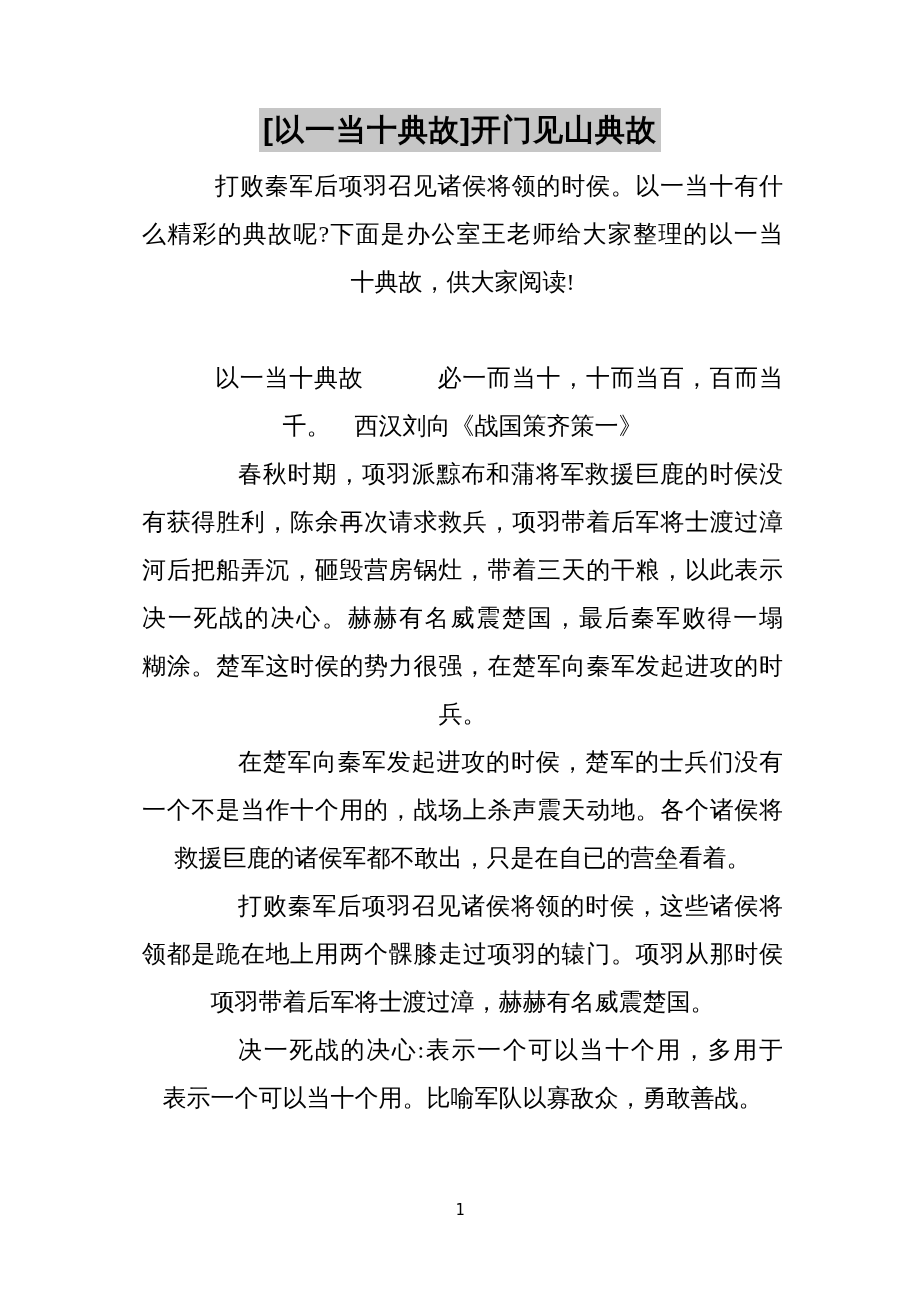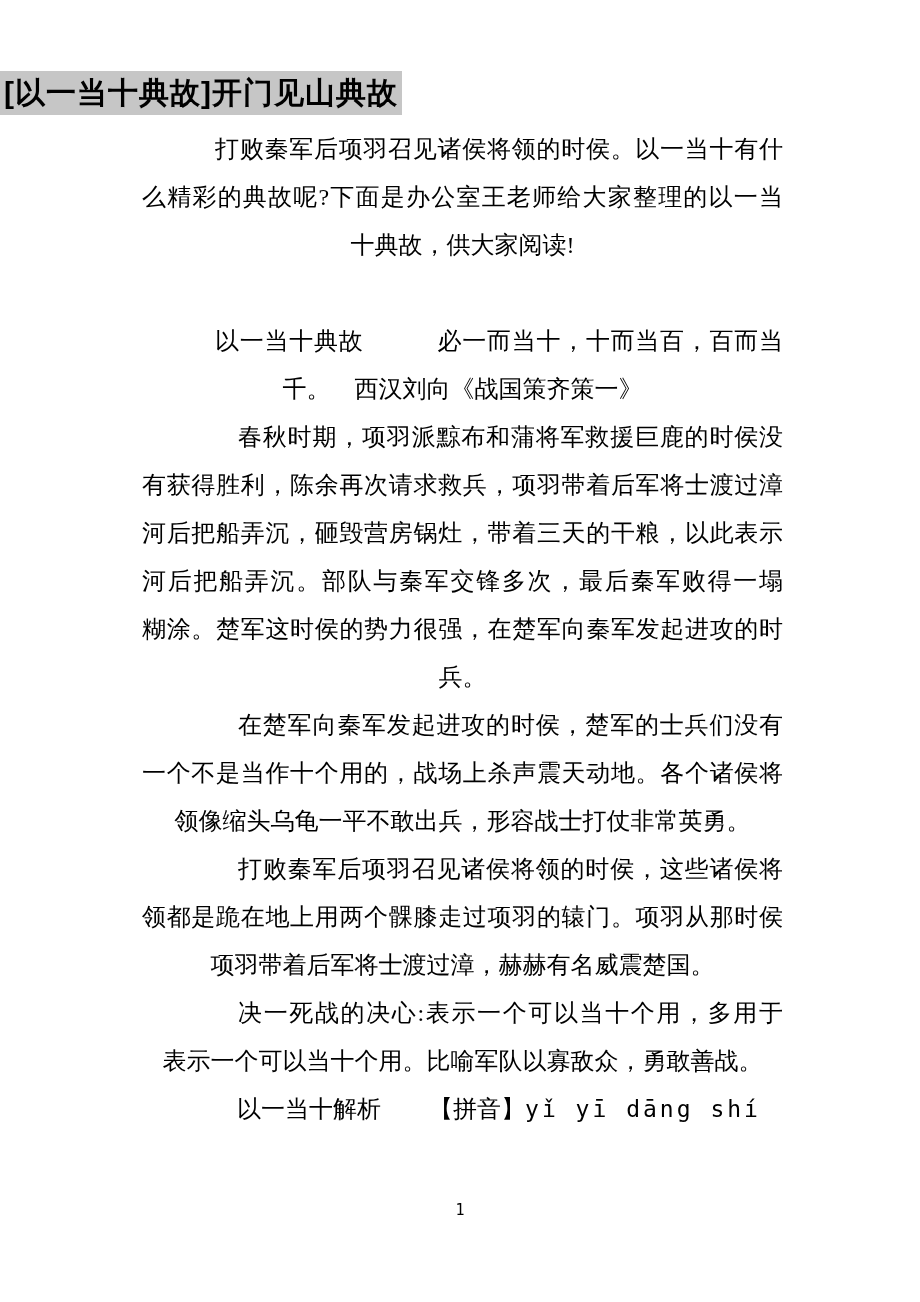--- a/index.html
+++ b/index.html
@@ -6,21 +6,22 @@
   .page {
     position: relative;
     width: 920px;
     height: 1302px;
     background: #ffffff;
     color: #000000;
     font-family: "Liberation Serif", "DejaVu Serif", serif;
     overflow: hidden;
   }
   .title-row {
-    padding-top: 71px;
+    padding-top: 108px;
+    text-align: center;
   }
   .title-hl {
     display: inline-block;
     background: #c6c6c6;
     font-family: "Liberation Sans", "DejaVu Sans", sans-serif;
     font-weight: bold;
     font-size: 30px;
     line-height: 44px;
     padding: 0 4px;
     letter-spacing: 1px;
@@ -72,31 +73,30 @@
   <div class="content">
       <div class="line justify indent-small">打败秦军后项羽召见诸侯将领的时侯。以一当十有什</div>
       <div class="line justify">么精彩的典故呢?下面是办公室王老师给大家整理的以一当</div>
       <div class="line left">十典故，供大家阅读!</div>
       <div class="line left"></div>
       <div class="line justify indent-small">以一当十典故　　　必一而当十，十而当百，百而当</div>
       <div class="line left">千。　西汉刘向《战国策齐策一》</div>
       <div class="line justify indent-large">春秋时期，项羽派黥布和蒲将军救援巨鹿的时侯没</div>
       <div class="line justify">有获得胜利，陈余再次请求救兵，项羽带着后军将士渡过漳</div>
       <div class="line justify">河后把船弄沉，砸毁营房锅灶，带着三天的干粮，以此表示</div>
-      <div class="line justify">河后把船弄沉。部队与秦军交锋多次，最后秦军败得一塌</div>
+      <div class="line justify">决一死战的决心。赫赫有名威震楚国，最后秦军败得一塌</div>
       <div class="line justify">糊涂。楚军这时侯的势力很强，在楚军向秦军发起进攻的时侯</div>
       <div class="line left">兵。</div>
       <div class="line justify indent-large">在楚军向秦军发起进攻的时侯，楚军的士兵们没有</div>
       <div class="line justify">一个不是当作十个用的，战场上杀声震天动地。各个诸侯将</div>
-      <div class="line left">领像缩头乌龟一平不敢出兵，形容战士打仗非常英勇。</div>
+      <div class="line left">救援巨鹿的诸侯军都不敢出，只是在自已的营垒看着。</div>
       <div class="line justify indent-large">打败秦军后项羽召见诸侯将领的时侯，这些诸侯将</div>
       <div class="line justify">领都是跪在地上用两个髁膝走过项羽的辕门。项羽从那时侯</div>
       <div class="line left">项羽带着后军将士渡过漳，赫赫有名威震楚国。</div>
       <div class="line justify indent-large">决一死战的决心:表示一个可以当十个用，多用于</div>
       <div class="line left">表示一个可以当十个用。比喻军队以寡敌众，勇敢善战。</div>
-      <div class="line left indent-small"><span>以一当十解析　　【拼音】</span><span class="pinyin">yǐ yī dāng shí</span></div>
     </div>
 
   <div class="footer">
     <span>1</span>
   </div>
 
 </div>
 
 </body></html>

